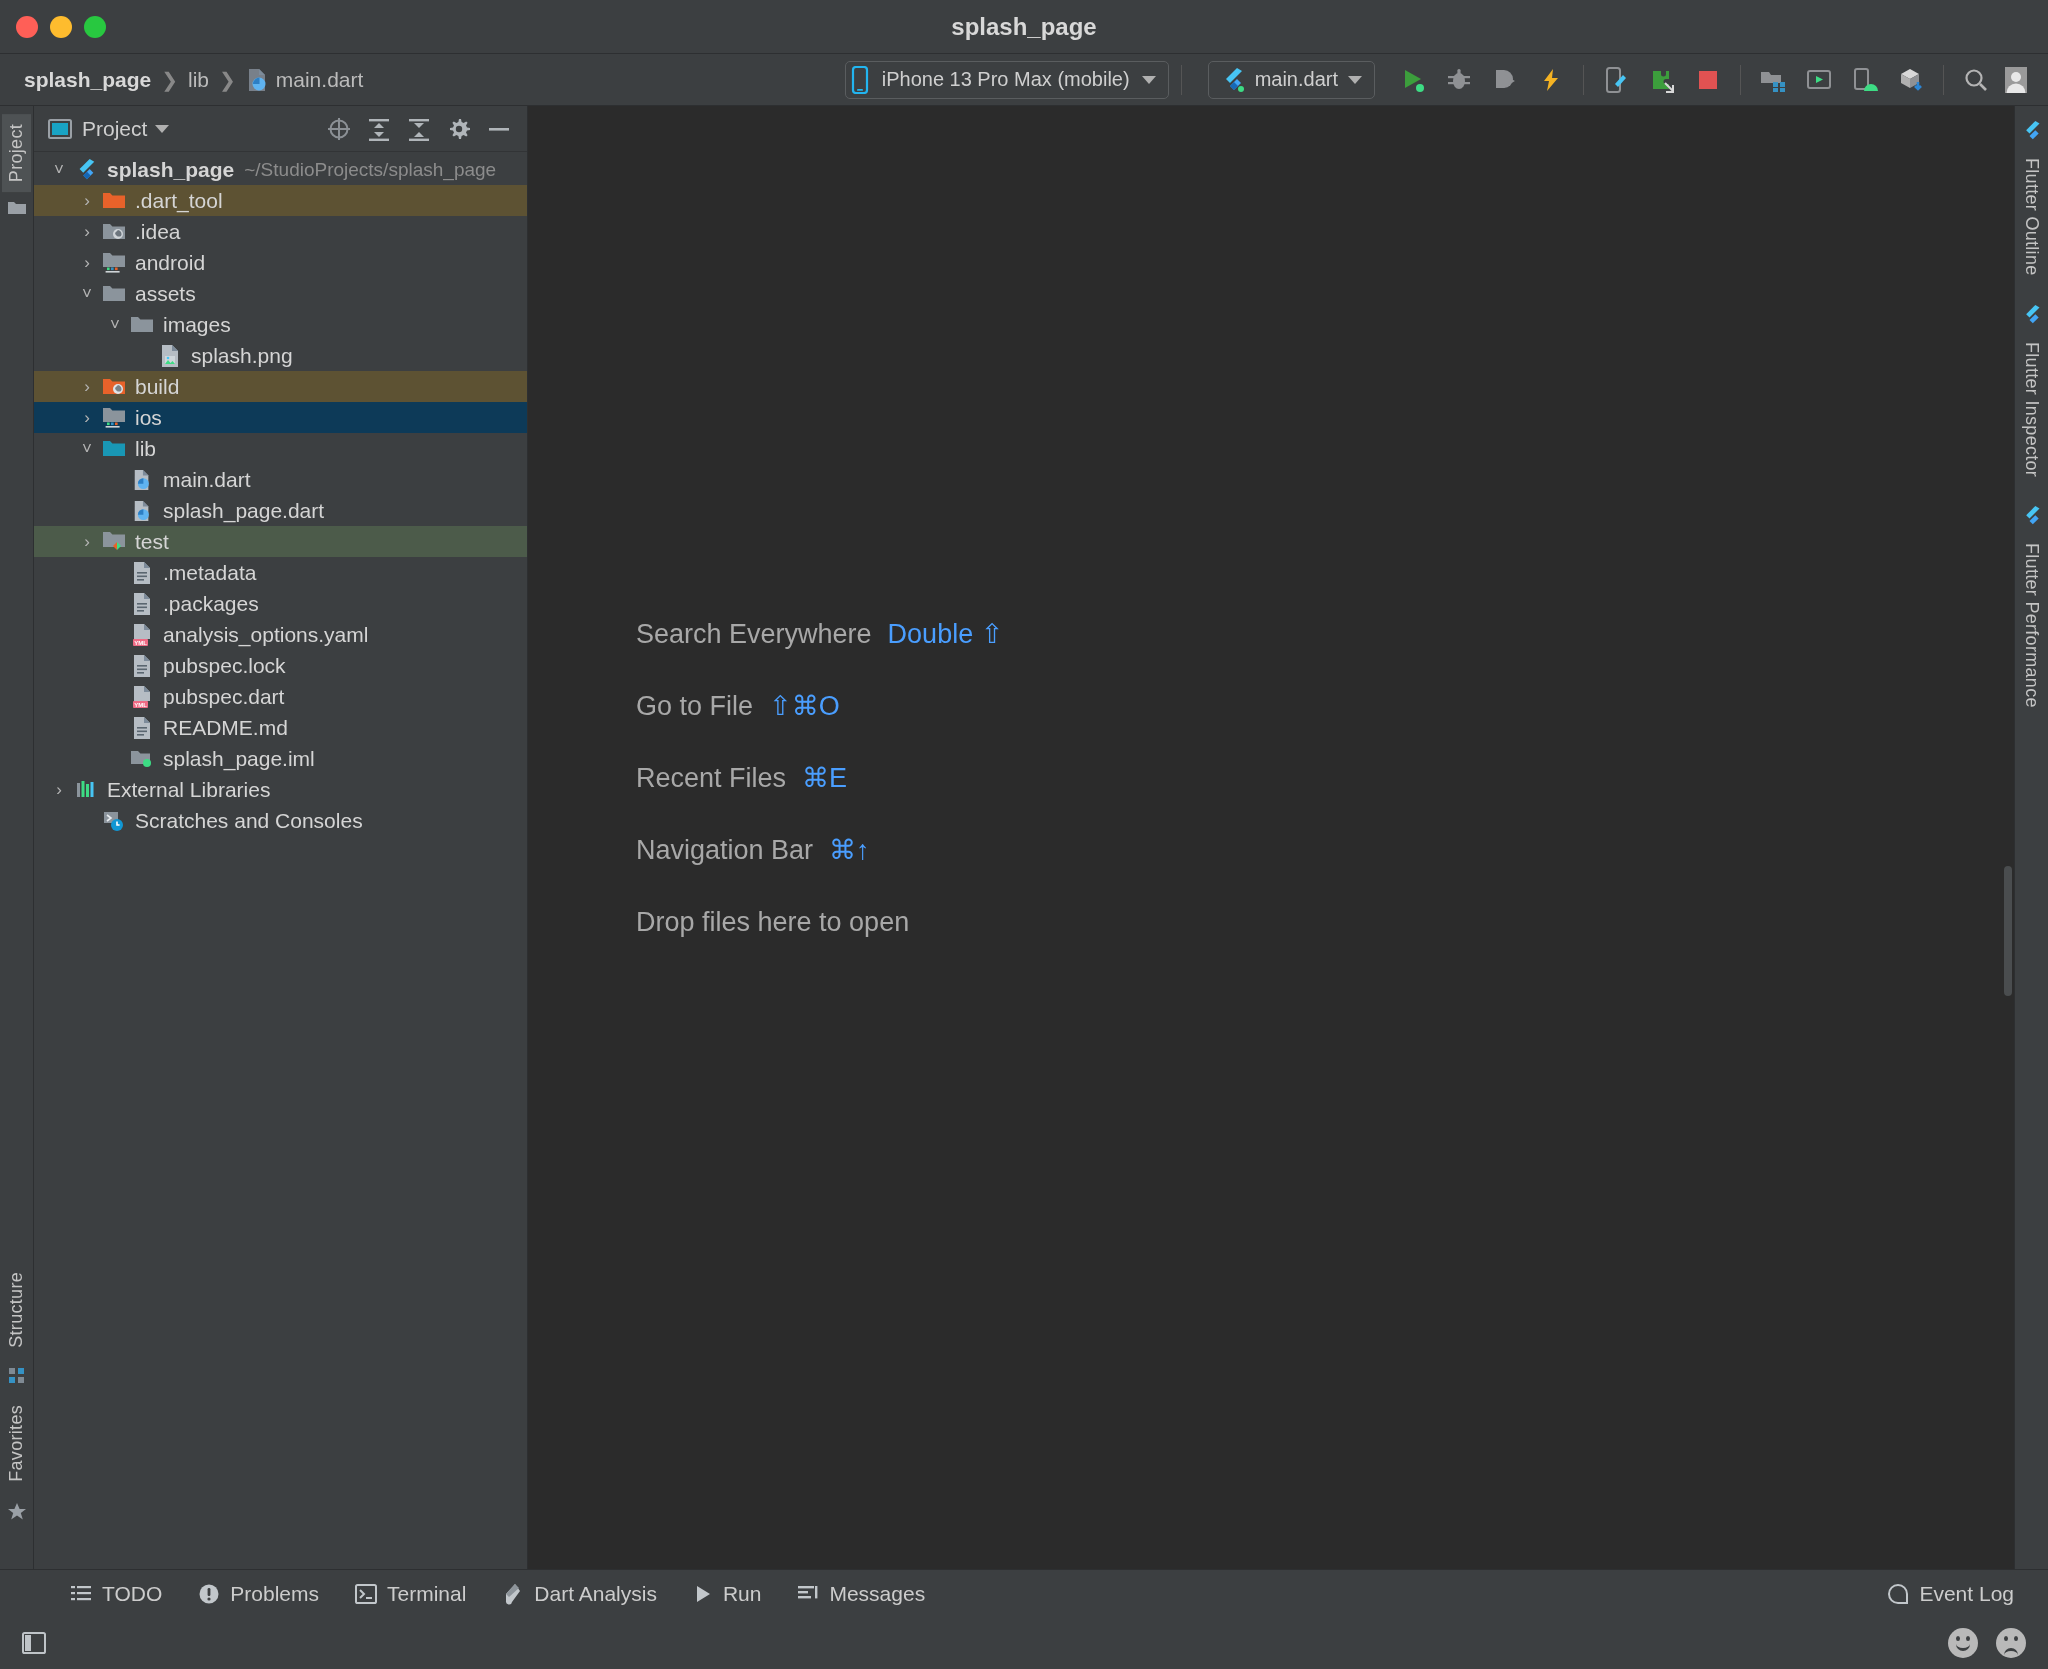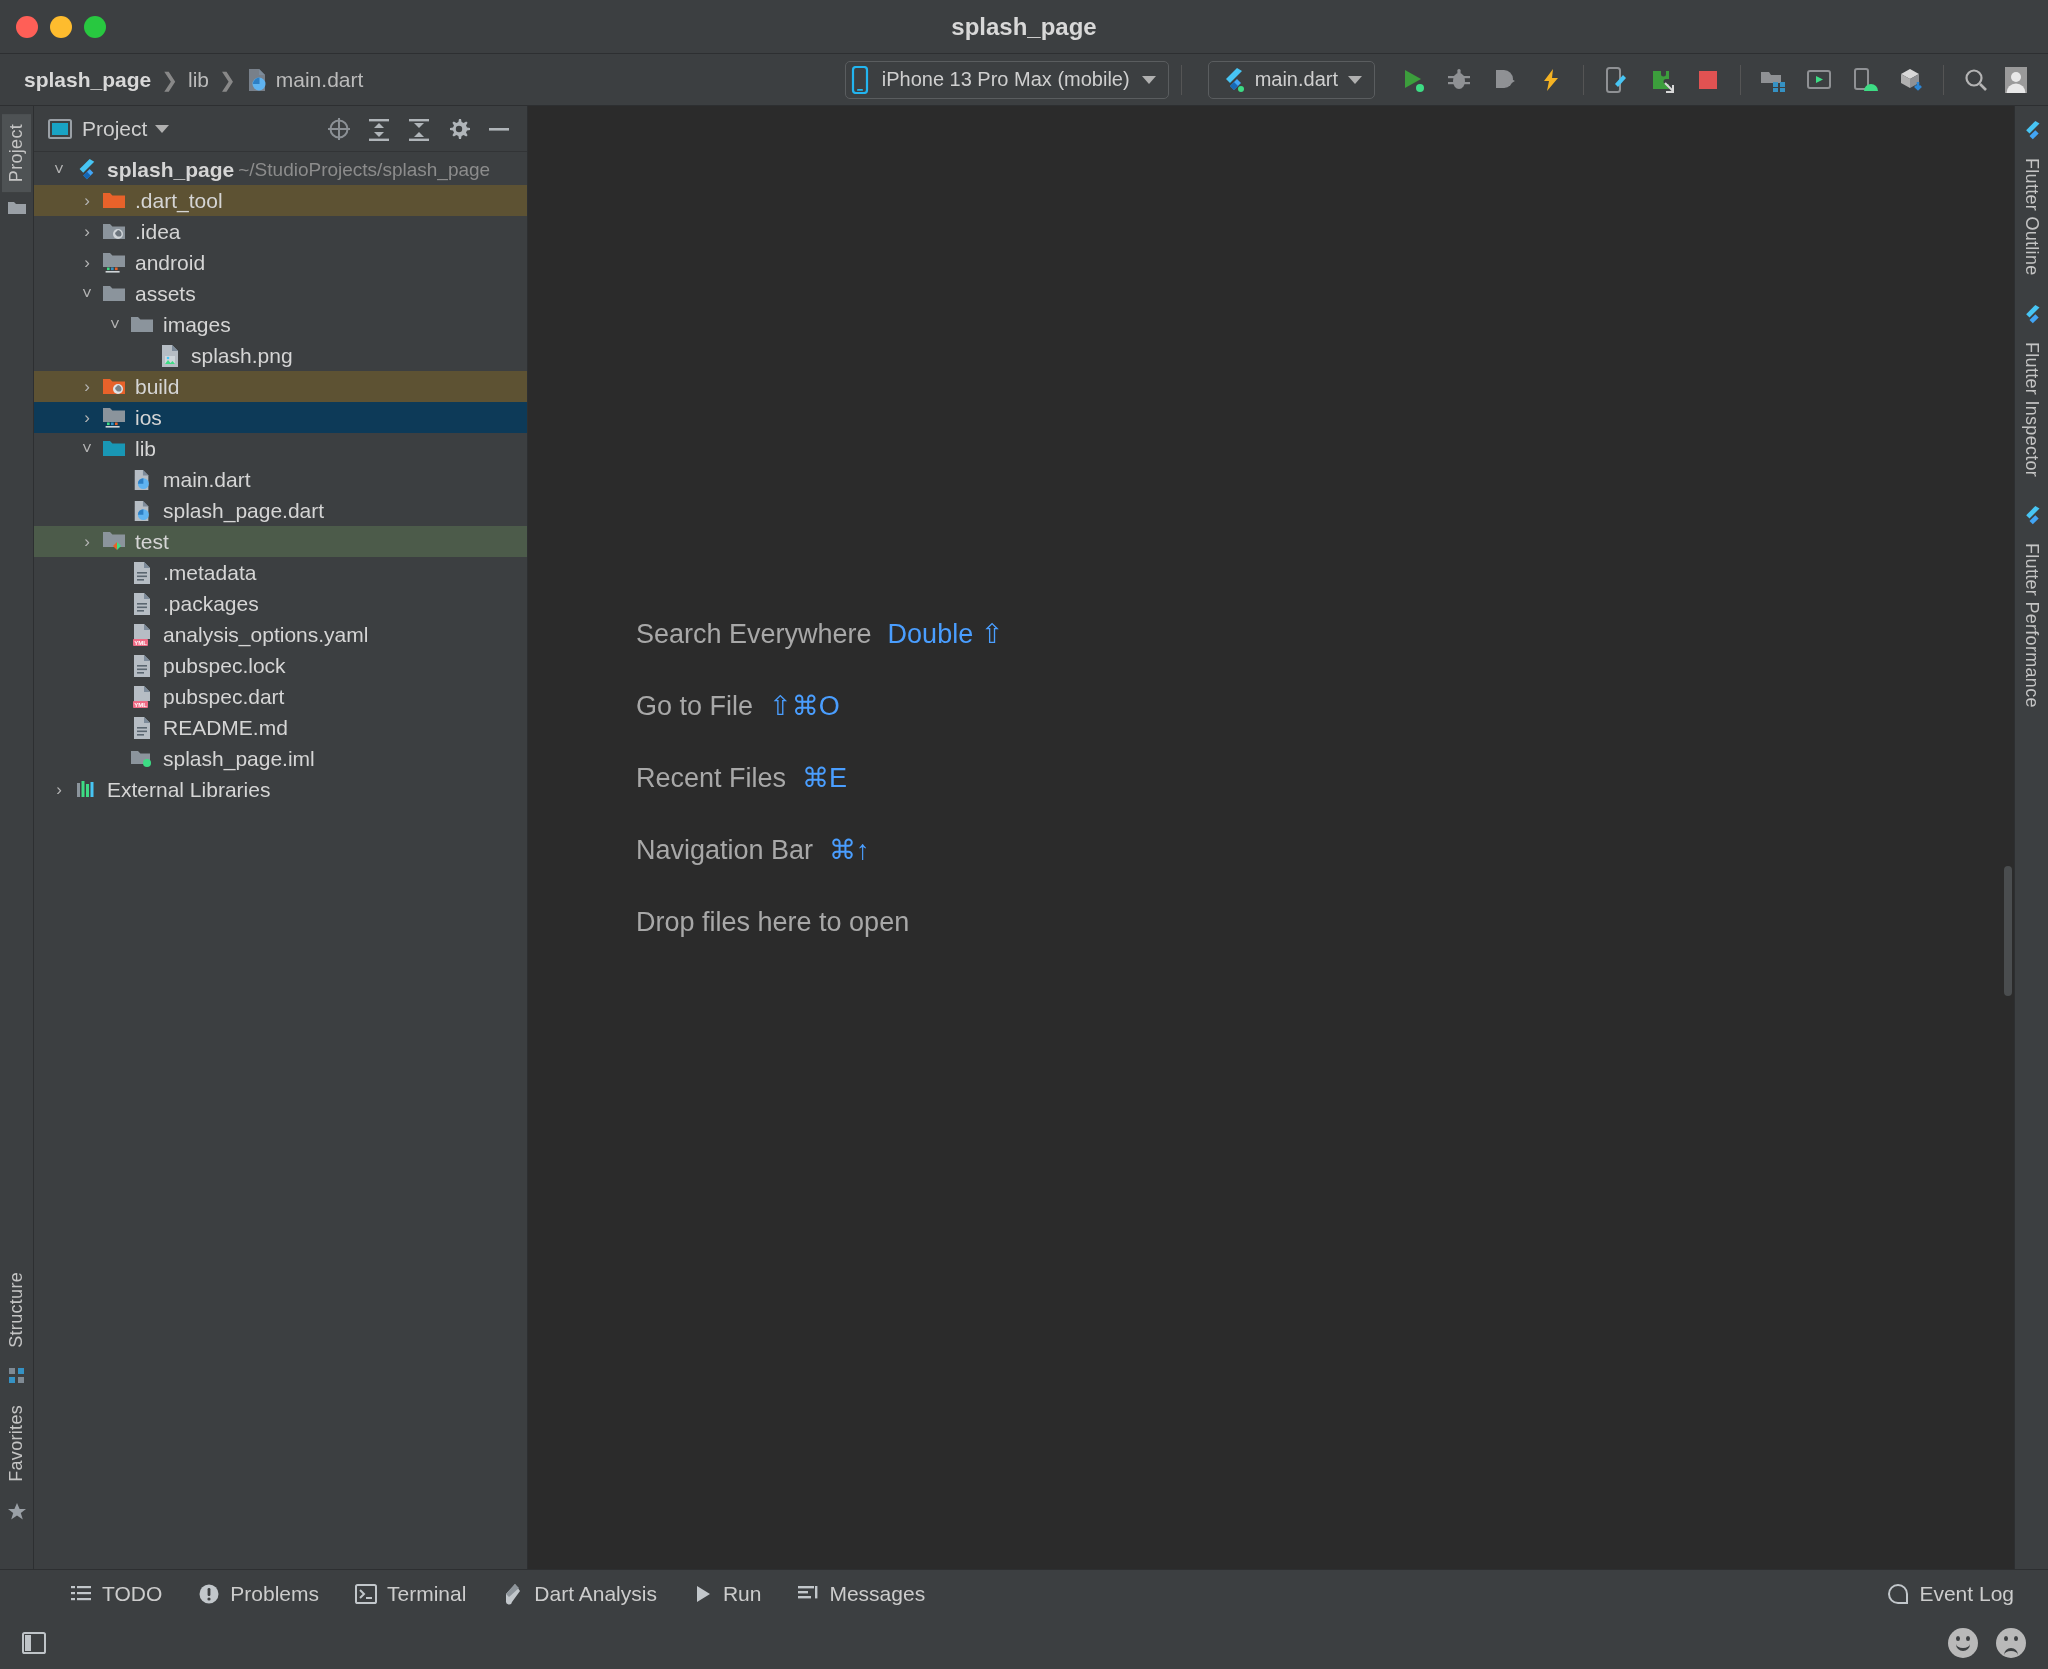--- a/index.html
+++ b/index.html
@@ -127,21 +127,21 @@
     padding-right: 8px; white-space: nowrap;
   }
   .row .arrow {
     width: 26px; flex: 0 0 26px; text-align: center;
     color: #b4b4b4; font-size: 17px; line-height: 1;
   }
   .row .ico { width: 28px; flex: 0 0 28px; display:flex; align-items:center; justify-content:center; margin-right: 7px; }
   .row.hl-excluded { background: #5d5233; }
   .row.hl-selected { background: #0d3a58; }
   .row.hl-test { background: #4c5b4a; }
-  .row .sub { color: #8c8c8c; font-size: 19px; margin-left: 4px; }
+  .row .sub { color: #8c8c8c; font-size: 19px; margin-left: 10px; }
   .row .bold { font-weight: bold; }
 
   
   .editor {
     flex: 1 1 auto; background: #2b2b2b;
     position: relative; min-width: 0;
     display: flex; flex-direction: column;
   }
   .hints {
     position: absolute;
@@ -697,20 +697,32 @@
             <svg width="22" height="20" viewBox="0 0 22 20">
               <rect x="2" y="3" width="3" height="14" fill="#8b949c"></rect>
               <rect x="6.5" y="1" width="3" height="16" fill="#3ddc84"></rect>
               <rect x="11" y="4" width="3" height="13" fill="#3ddc84"></rect>
               <rect x="15.5" y="2" width="3" height="15" fill="#47c5f4"></rect>
             </svg>
           </span>
           <span>External Libraries</span>
         </div>
 
+        <div class="row">
+          <span class="arrow" style="margin-left:40px;"></span>
+          <span class="ico">
+            <svg width="22" height="22" viewBox="0 0 22 22">
+              <rect x="1" y="2" width="14" height="11" fill="#8b949c"></rect>
+              <path d="M4 5 l4 3 l-4 3" stroke="#e8ecef" stroke-width="1.6" fill="none"></path>
+              <circle cx="14" cy="15" r="6" fill="#1197d4"></circle>
+              <path d="M14 11.5 v3.5 h2.6" stroke="#ffffff" stroke-width="1.6" fill="none"></path>
+            </svg>
+          </span>
+          <span>Scratches and Consoles</span>
+        </div>
       </div>
     </div>
 
     <div class="editor">
       <div class="hints">
         <div class="hint">
           <span>Search Everywhere</span>
           <span class="keys">Double ⇧</span>
         </div>
         <div class="hint">

